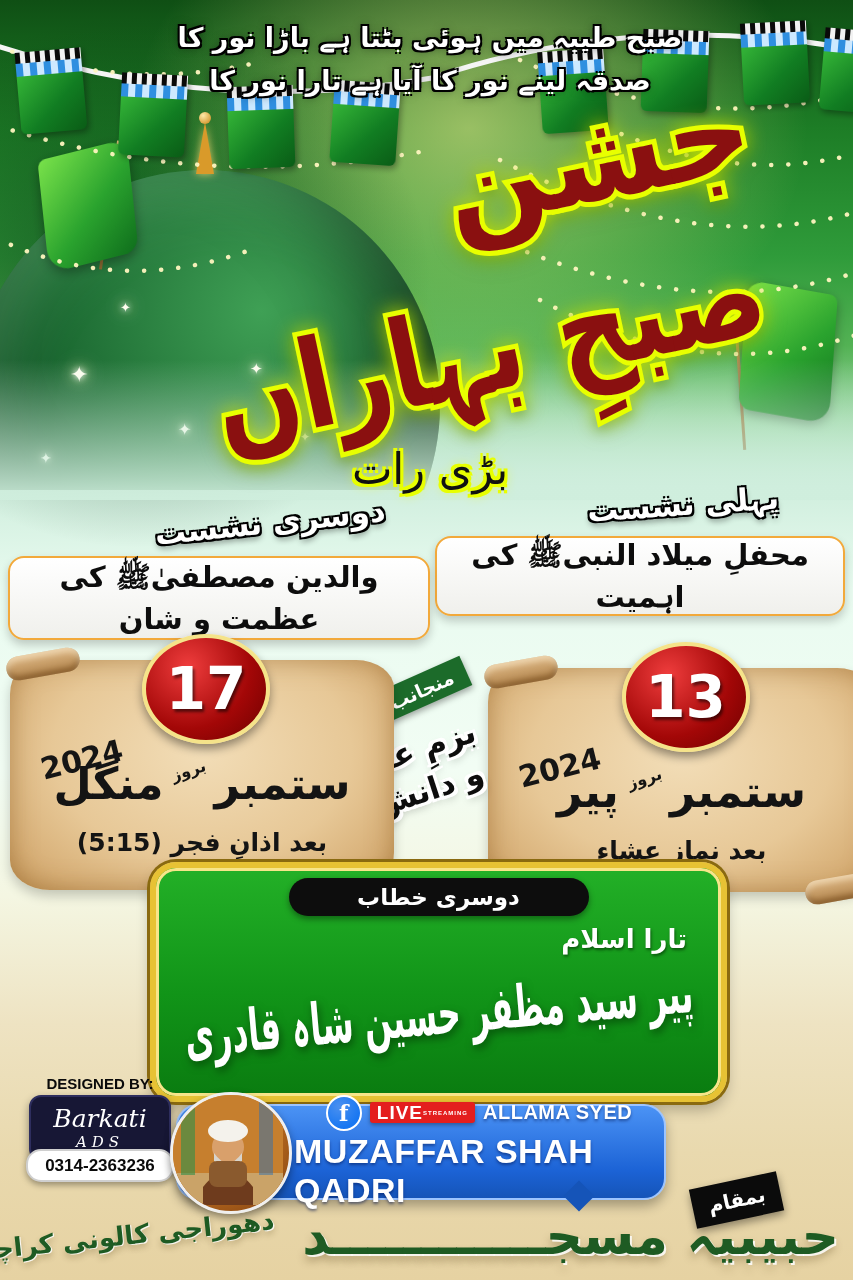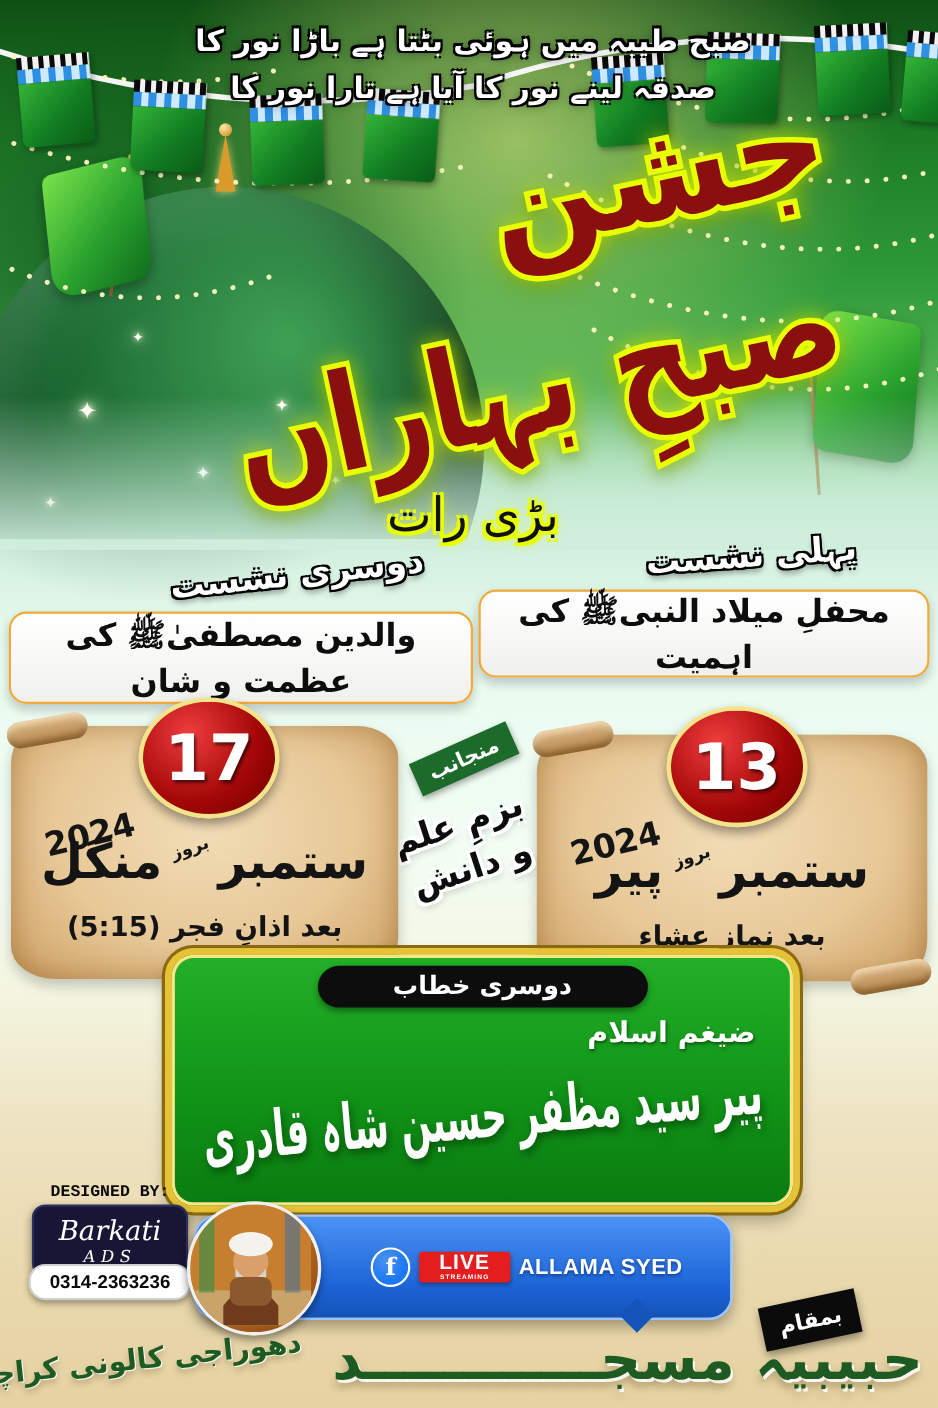--- a/index.html
+++ b/index.html
@@ -56,21 +56,21 @@
   .session-bar{position:absolute;z-index:6;background:linear-gradient(180deg,#ffffff,#f0f0ec);
     border:2px solid #f2a93b;border-radius:16px;box-shadow:0 5px 10px rgba(0,0,0,.2);
     display:flex;align-items:center;justify-content:center;text-align:center;
     font-size:29px;font-weight:bold;color:#0d0d0d;}
   .sb-first{left:435px;top:536px;width:406px;height:76px;}
   .sb-second{left:8px;top:556px;width:418px;height:80px;}
   
   .scroll{position:absolute;z-index:6;
     background:radial-gradient(ellipse at 50% 40%, #f2ddb7 0%, #e7c897 55%, #d8b078 82%, #c69a5e 100%);
     border-radius:30px 38px 30px 40px / 34px 28px 38px 30px;
-    box-shadow:inset 0 0 26px rgba(140,90,30,.5), 0 6px 12px rgba(0,0,0,.2);}
+    box-shadow:inset 0 0 26px rgba(140,90,30,.5), 0 6px 12px rgba(0,0,0,.2);padding-left:32px;}
   .scroll-first{left:488px;top:668px;width:355px;height:224px;}
   .scroll-second{left:10px;top:660px;width:352px;height:230px;}
   .curl{position:absolute;background:linear-gradient(180deg,#dcb684,#b3854c);border-radius:12px;
     box-shadow:inset 0 4px 6px rgba(255,240,210,.6), inset 0 -4px 6px rgba(90,50,10,.5);}
   .curl-tl{left:-4px;top:-8px;width:74px;height:24px;transform:rotate(-10deg);}
   .curl-br{right:-4px;bottom:-8px;width:74px;height:24px;transform:rotate(-10deg);}
   .day-oval{position:absolute;left:50%;margin-left:-60px;top:-26px;width:120px;height:102px;border-radius:50%;
     background:radial-gradient(circle at 35% 28%,#ef3d3d,#a30707 58%,#6d0000);
     border:4px solid #f5e38a;box-shadow:0 5px 10px rgba(0,0,0,.4);
     display:flex;align-items:center;justify-content:center;z-index:7;}
@@ -93,21 +93,21 @@
     box-shadow:0 0 0 3px #8a6a10, inset 0 0 0 3px #f7e58a, 0 8px 14px rgba(0,0,0,.25);}
   .banner-tag{position:absolute;left:50%;margin-left:-150px;top:10px;width:300px;height:38px;border-radius:20px;
     background:#0d0d0d;color:#fff;font-size:23px;font-weight:bold;
     display:flex;align-items:center;justify-content:center;box-shadow:0 3px 6px rgba(0,0,0,.4);}
   .banner-honorific{position:absolute;right:34px;top:56px;color:#fff;font-size:26px;font-weight:bold;
     text-shadow:1px 2px 3px rgba(0,40,0,.6);}
   .speaker-svg{position:absolute;left:8px;top:58px;filter:drop-shadow(2px 4px 4px rgba(0,40,0,.55));}
   .speaker-svg text{font-family:"DejaVu Sans",sans-serif;font-weight:bold;fill:#ffffff;}
   
   .designer{position:absolute;left:25px;top:1075px;width:150px;z-index:7;text-align:center;}
-  .designer-label{font-family:Liberation Mono, monospace;font-size:15px;font-weight:800;color:#0a0a0a;}
+  .designer-label{font-family:Liberation Sans, sans-serif;font-size:15px;font-weight:800;color:#0a0a0a;}
   .designer-box{margin:3px auto 0;width:138px;height:62px;border-radius:12px;background:#171735;
     border:2px solid #2e2e5e;box-shadow:0 4px 8px rgba(0,0,0,.4);color:#fff;
     display:flex;flex-direction:column;align-items:center;justify-content:center;}
   .brand{font-family:"DejaVu Serif",serif;font-style:italic;font-size:25px;line-height:1;}
   .brand-sub{font-family:"DejaVu Serif",serif;font-style:italic;font-size:15px;letter-spacing:5px;margin-top:2px;}
   .phone-pill{position:relative;margin:-12px auto 0;width:144px;height:29px;border-radius:15px;background:#fff;
     border:2px solid #cfcfcf;box-shadow:0 3px 6px rgba(0,0,0,.35);
     font-family:"Liberation Sans",sans-serif;font-size:17px;font-weight:800;color:#0a0a0a;
     display:flex;align-items:center;justify-content:center;}
   
@@ -118,21 +118,21 @@
     background:#1554b8;transform:rotate(45deg);z-index:-1;}
   .avatar{position:absolute;left:-8px;top:-14px;width:116px;height:116px;border-radius:50%;overflow:hidden;
     border:3px solid #efefef;box-shadow:0 4px 8px rgba(0,0,0,.4);
     background:radial-gradient(circle at 30% 25%,#f2b24a,#b86a1e 55%,#7a3c10);}
   .live-content{margin-left:116px;height:100%;display:flex;flex-direction:column;align-items:center;justify-content:center;
     color:#fff;font-family:"Liberation Sans",sans-serif;}
   .live-row1{display:flex;align-items:center;gap:8px;}
   .fb{width:32px;height:32px;border-radius:50%;background:radial-gradient(circle at 35% 30%,#4a90f0,#1877f2 70%);
     border:2px solid #fff;color:#fff;font-weight:bold;font-size:22px;
     display:flex;align-items:center;justify-content:center;font-family:"DejaVu Serif",serif;}
-  .live-badge{background:#e41e1e;border-radius:3px;padding:1px 18px;display:flex;flex-direction:column;
+  .live-badge{background:#e41e1e;border-radius:3px;padding:1px 7px;display:flex;flex-direction:row;
     align-items:center;line-height:1;box-shadow:0 2px 4px rgba(0,0,0,.35);}
   .live-badge .lv{font-size:19px;font-weight:800;letter-spacing:1px;}
   .live-badge .st{font-size:6px;font-weight:bold;letter-spacing:1px;margin-top:1px;}
   .live-name1{font-size:20px;font-weight:800;letter-spacing:.5px;text-shadow:0 2px 3px rgba(0,20,80,.5);}
   .live-name2{font-size:34px;font-weight:800;letter-spacing:.5px;margin-top:1px;text-shadow:0 2px 3px rgba(0,20,80,.5);}
   
   .venue-tag{position:absolute;left:692px;top:1180px;z-index:7;background:#0b0b0b;color:#fff;
     font-size:20px;font-weight:bold;padding:8px 16px;transform:rotate(-12deg);
     box-shadow:0 4px 8px rgba(0,0,0,.4);}
   .venue-line{position:absolute;left:0;top:1206px;width:853px;z-index:6;padding:0 14px;box-sizing:border-box;
@@ -270,21 +270,21 @@
     <div class="bigline">
       <span class="month">ستمبر</span>
       <span class="bz">بروز</span>
       <span class="wd">منگل</span>
     </div>
     <div class="time" dir="rtl">بعد اذانِ فجر (5:15)</div>
   </div>
 
   <div class="banner">
     <div class="banner-tag" dir="rtl">دوسری خطاب</div>
-    <div class="banner-honorific" dir="rtl">ضیغم اسلام</div>
+    <div class="banner-honorific" dir="rtl">تارا اسلام</div>
     <svg class="speaker-svg" width="548" height="160" viewBox="0 0 548 160">
       <g transform="rotate(-5 274 80)">
         <text x="274" y="108" font-size="58" text-anchor="middle" textLength="510" lengthAdjust="spacingAndGlyphs">پیر سید مظفر حسین شاہ قادری</text>
       </g>
     </svg>
   </div>
 
   <div class="designer">
     <div class="designer-label">DESIGNED BY:</div>
     <div class="designer-box">
@@ -310,20 +310,21 @@
     </div>
     <div class="live-content">
       <div class="live-row1">
         <span class="fb">f</span>
         <span class="live-badge">
           <span class="lv">LIVE</span>
           <span class="st">STREAMING</span>
         </span>
         <span class="live-name1">ALLAMA SYED</span>
       </div>
+      <div class="live-name2">MUZAFFAR SHAH QADRI</div>
     </div>
   </div>
 
   <div class="venue-tag" dir="rtl">بمقام</div>
   <div class="venue-line">
     <span class="venue-masjid" dir="rtl">حبیبیہ مسجــــــــــــد</span>
     <span class="venue-area" dir="rtl">دھوراجی کالونی کراچی</span>
   </div>
 
 </div>

